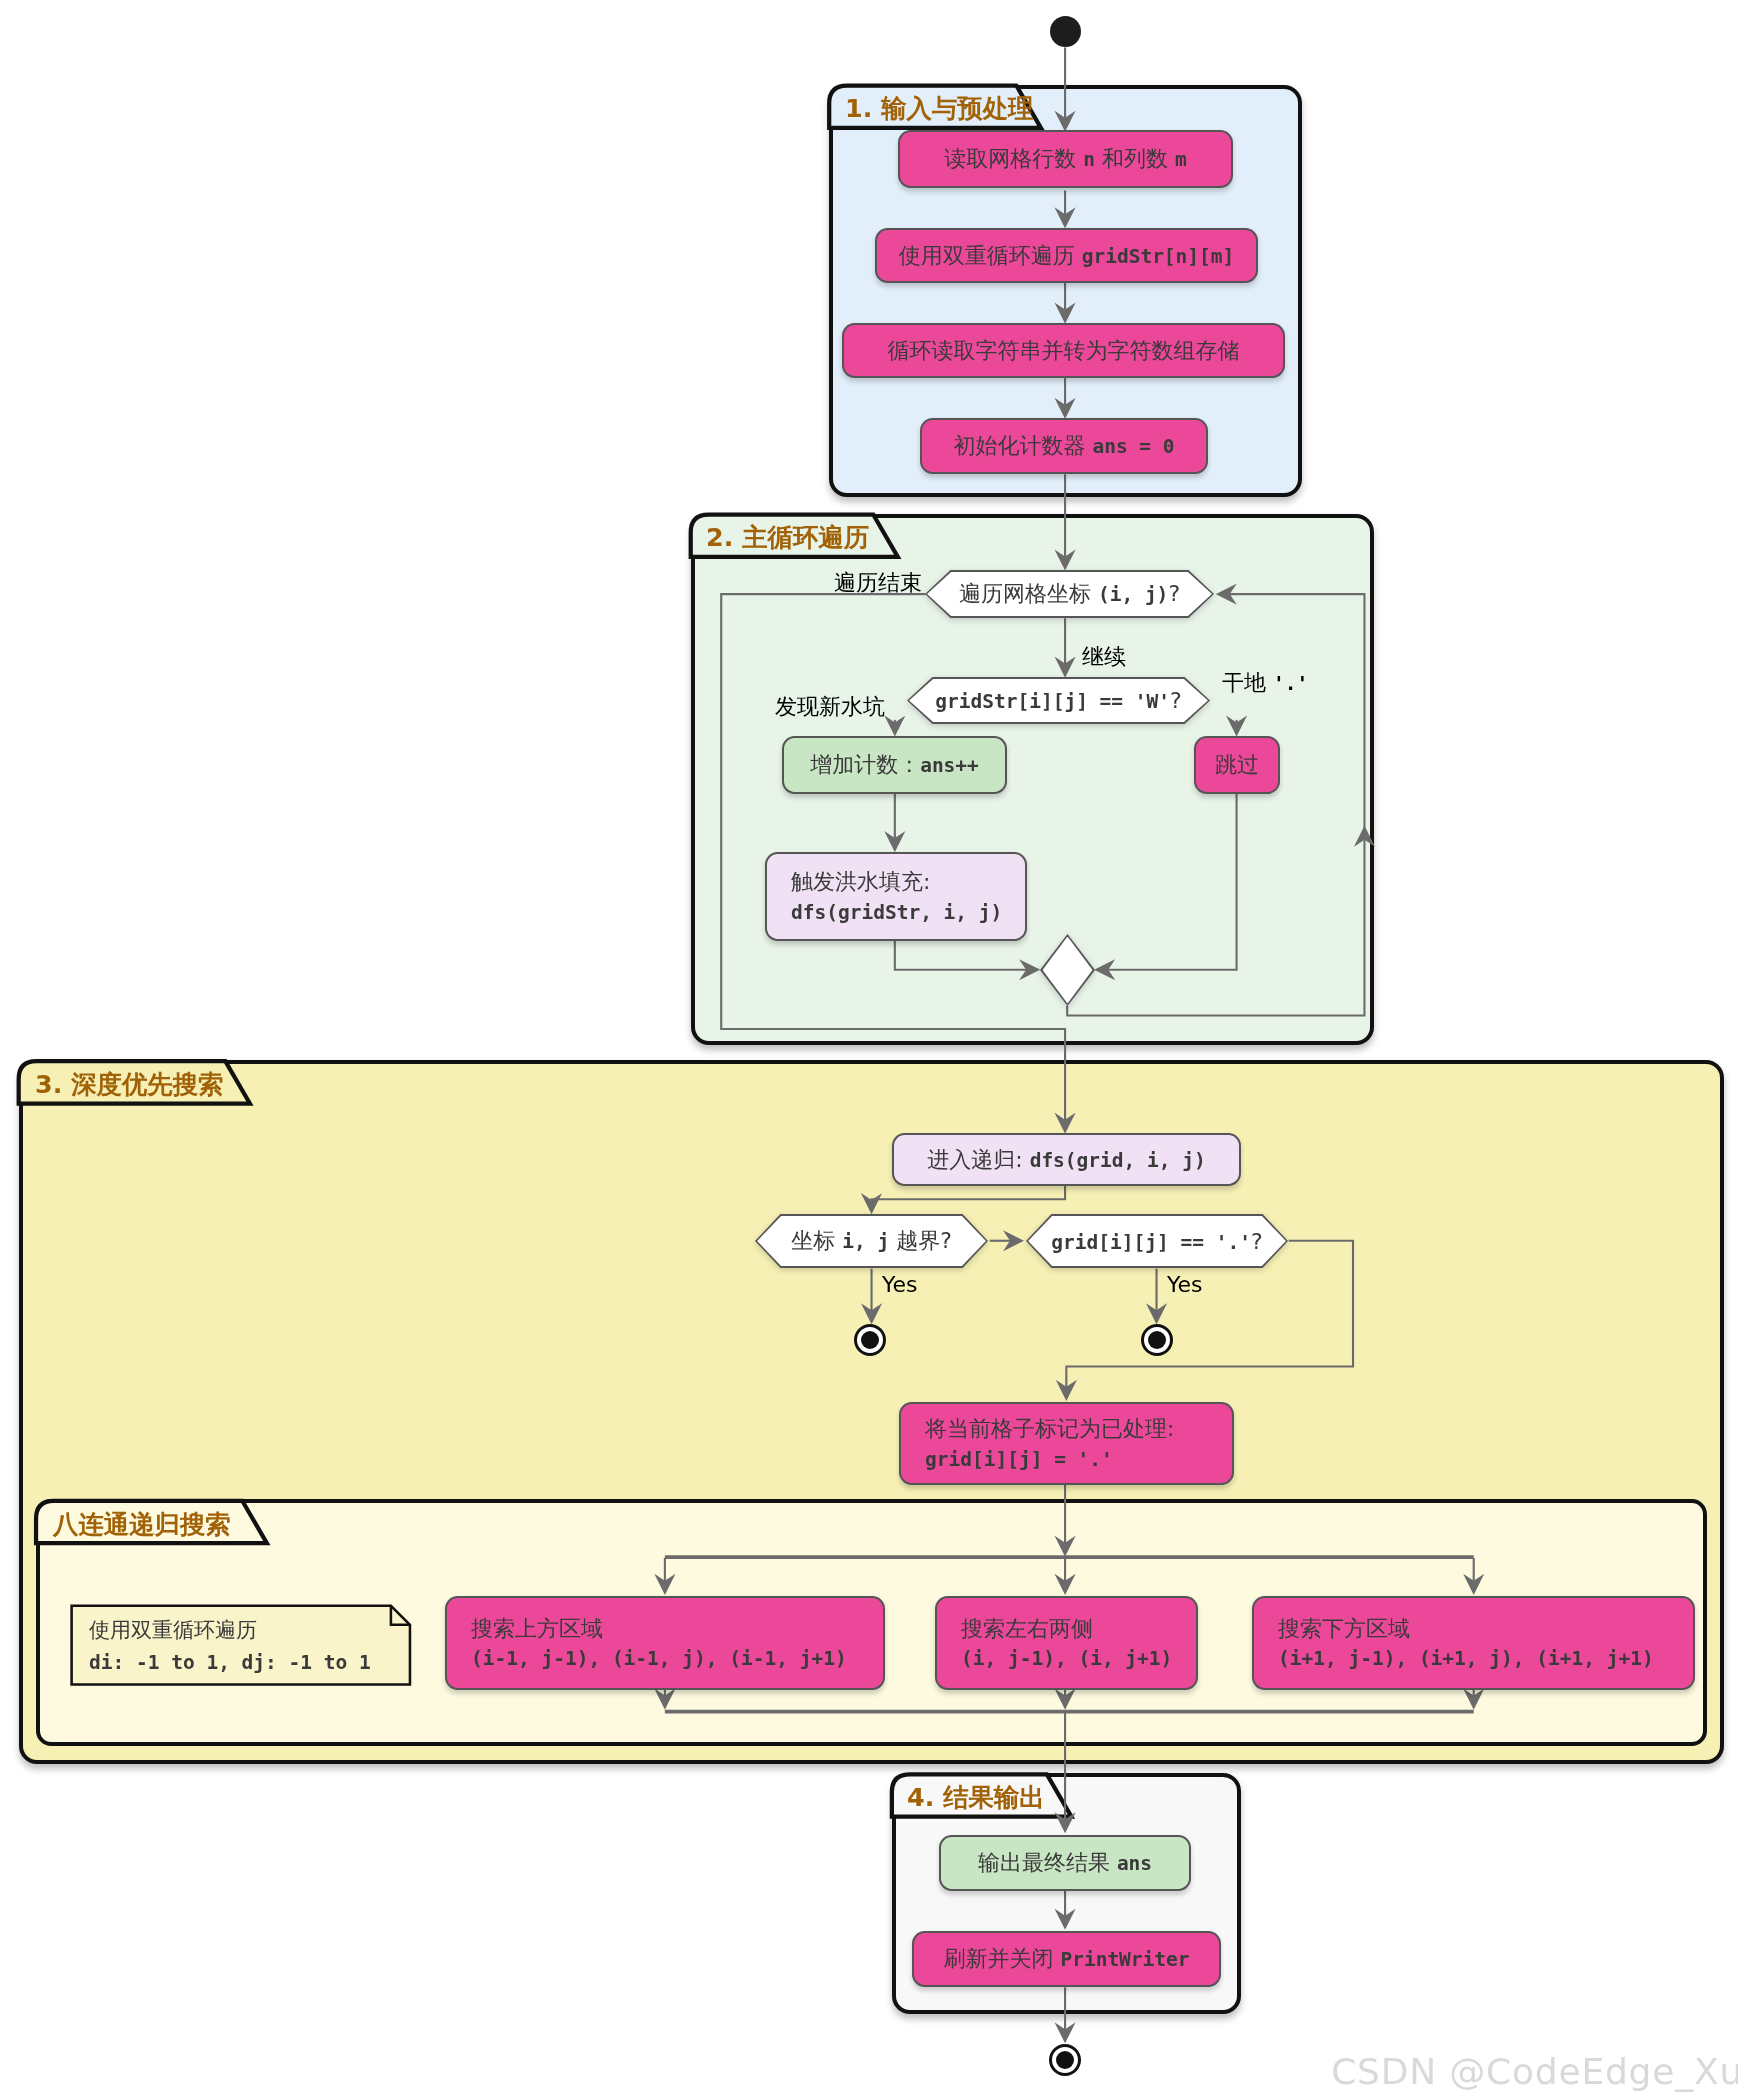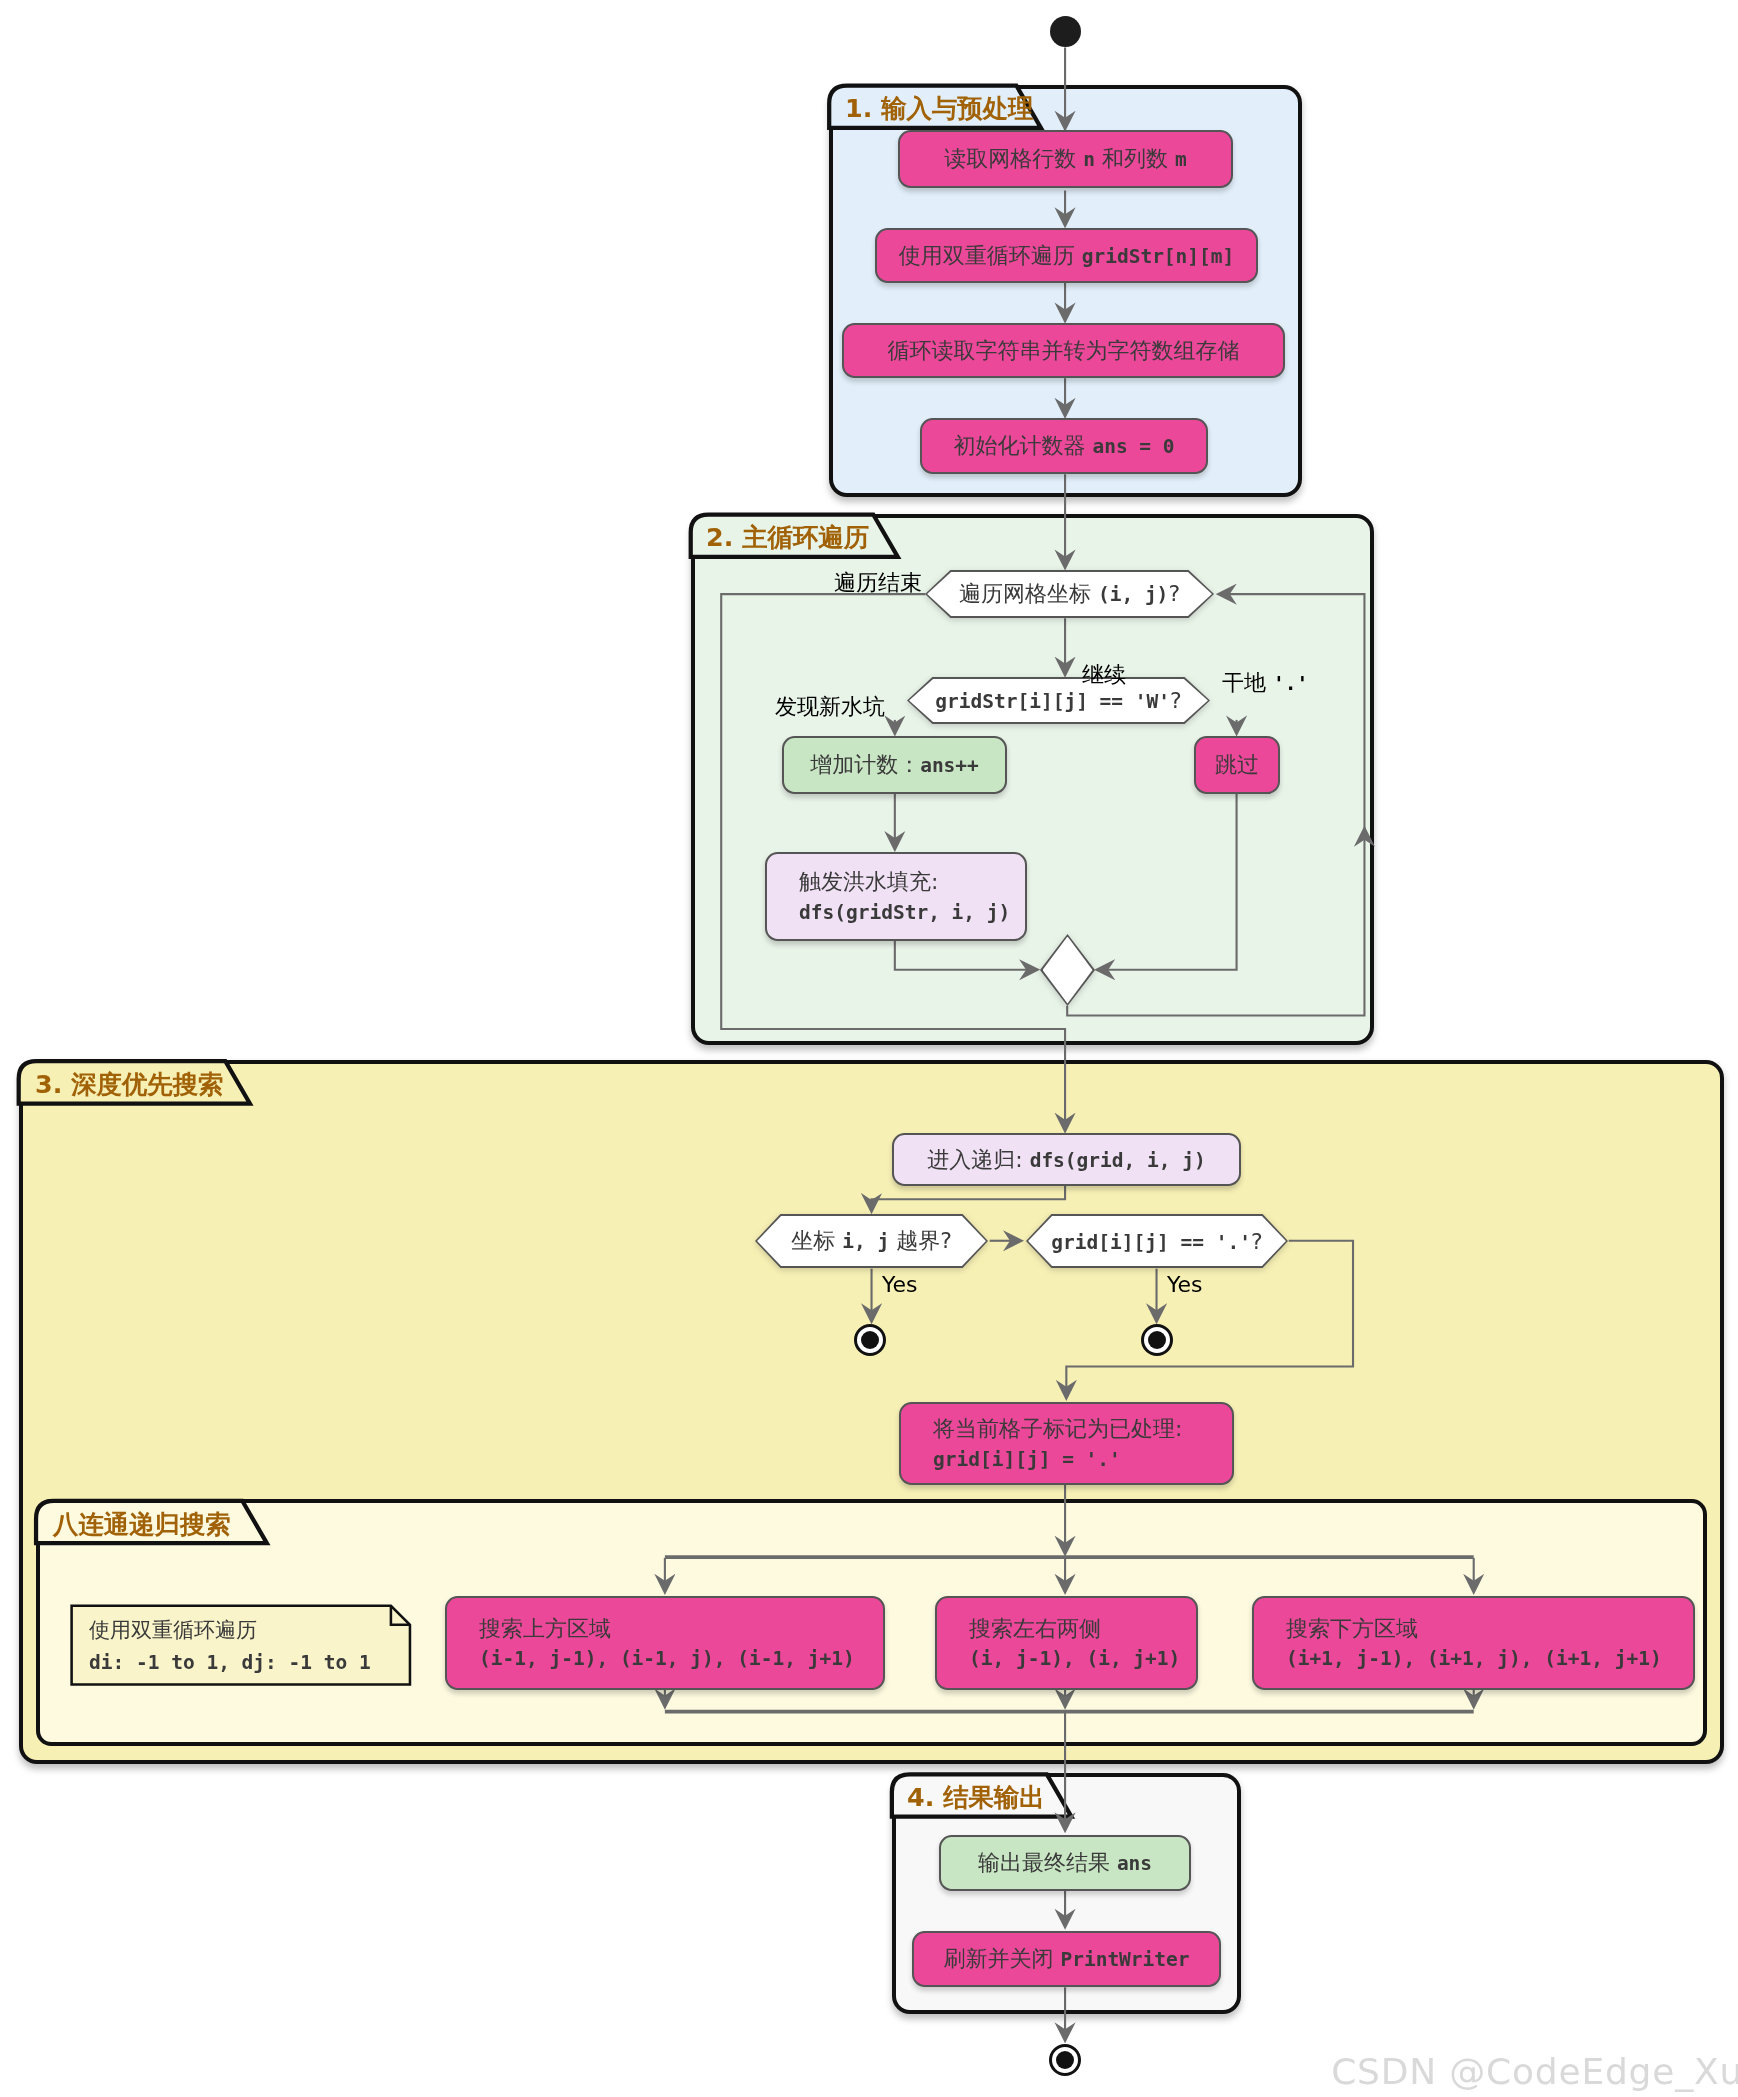--- a/index.html
+++ b/index.html
@@ -8,21 +8,21 @@
   .partition{position:absolute;border:4.2px solid #111;border-radius:18px;z-index:1;
              box-shadow:0 4.2px 7.6px rgba(0,0,0,.25);box-sizing:border-box;}
   #svglayer{position:absolute;left:0;top:0;z-index:2;}
   .ptitle{position:absolute;z-index:4;font-weight:bold;font-size:25.4px;color:#a16207;white-space:nowrap;}
   .node{position:absolute;z-index:3;background:#ec4899;border:2.1px solid #555;border-radius:12.7px;
         display:flex;align-items:center;justify-content:center;font-size:22px;line-height:1.32;
         box-shadow:0 3.4px 5.1px rgba(0,0,0,.18);box-sizing:border-box;white-space:nowrap;}
   .node.green{background:#C8E6C3;}
   .node.pink{background:#F1E1F5;}
   .node.multi{flex-direction:column;align-items:flex-start;justify-content:center;
-              padding:0 32px;text-align:left;}
+              padding:0 24px;text-align:left;}
   .code{font-family:"DejaVu Sans Mono","Liberation Mono",monospace;font-weight:bold;font-size:19.5px;}
   .code.reg{font-weight:bold;}
   .hex,.dia{position:absolute;z-index:3;filter:drop-shadow(0 2.5px 3.4px rgba(0,0,0,.18));}
   .hex .shape{position:absolute;inset:0;background:#555;
       clip-path:polygon(25.4px 0,calc(100% - 25.4px) 0,100% 50%,calc(100% - 25.4px) 100%,25.4px 100%,0 50%);}
   .hex .fillw{position:absolute;inset:2.1px;background:#fff;
       clip-path:polygon(24px 0,calc(100% - 24px) 0,100% 50%,calc(100% - 24px) 100%,24px 100%,0 50%);}
   .hex .txt{position:absolute;inset:0;display:flex;align-items:center;justify-content:center;
       font-size:22px;white-space:nowrap;}
   .dia .shape{position:absolute;inset:0;background:#555;
@@ -130,21 +130,21 @@
   </div>
 
 <div class="hex" style="left:925px;top:570px;width:289px;height:48px;">
   <div class="shape"></div>
   <div class="fillw"></div>
   <div class="txt">
       <div class="ln"><span>遍历网格坐标 </span><span class="code">(i, j)</span><span>?</span></div>
     </div>
 </div>
 <span class="plabel" style="left:786px;top:568px;width:136px;text-align:right;">遍历结束</span>
-<span class="plabel" style="left:1082px;top:660px;">继续</span>
+<span class="plabel" style="left:1082px;top:642px;">继续</span>
 
 <div class="hex" style="left:907px;top:677px;width:303px;height:47px;">
   <div class="shape"></div>
   <div class="fillw"></div>
   <div class="txt">
       <div class="ln"><span class="code">gridStr[i][j] == 'W'</span><span>?</span></div>
     </div>
 </div>
 <span class="plabel" style="left:775px;top:692px;width:123px;text-align:left;">发现新水坑</span>
 <span class="plabel" style="left:1222px;top:668px;">

